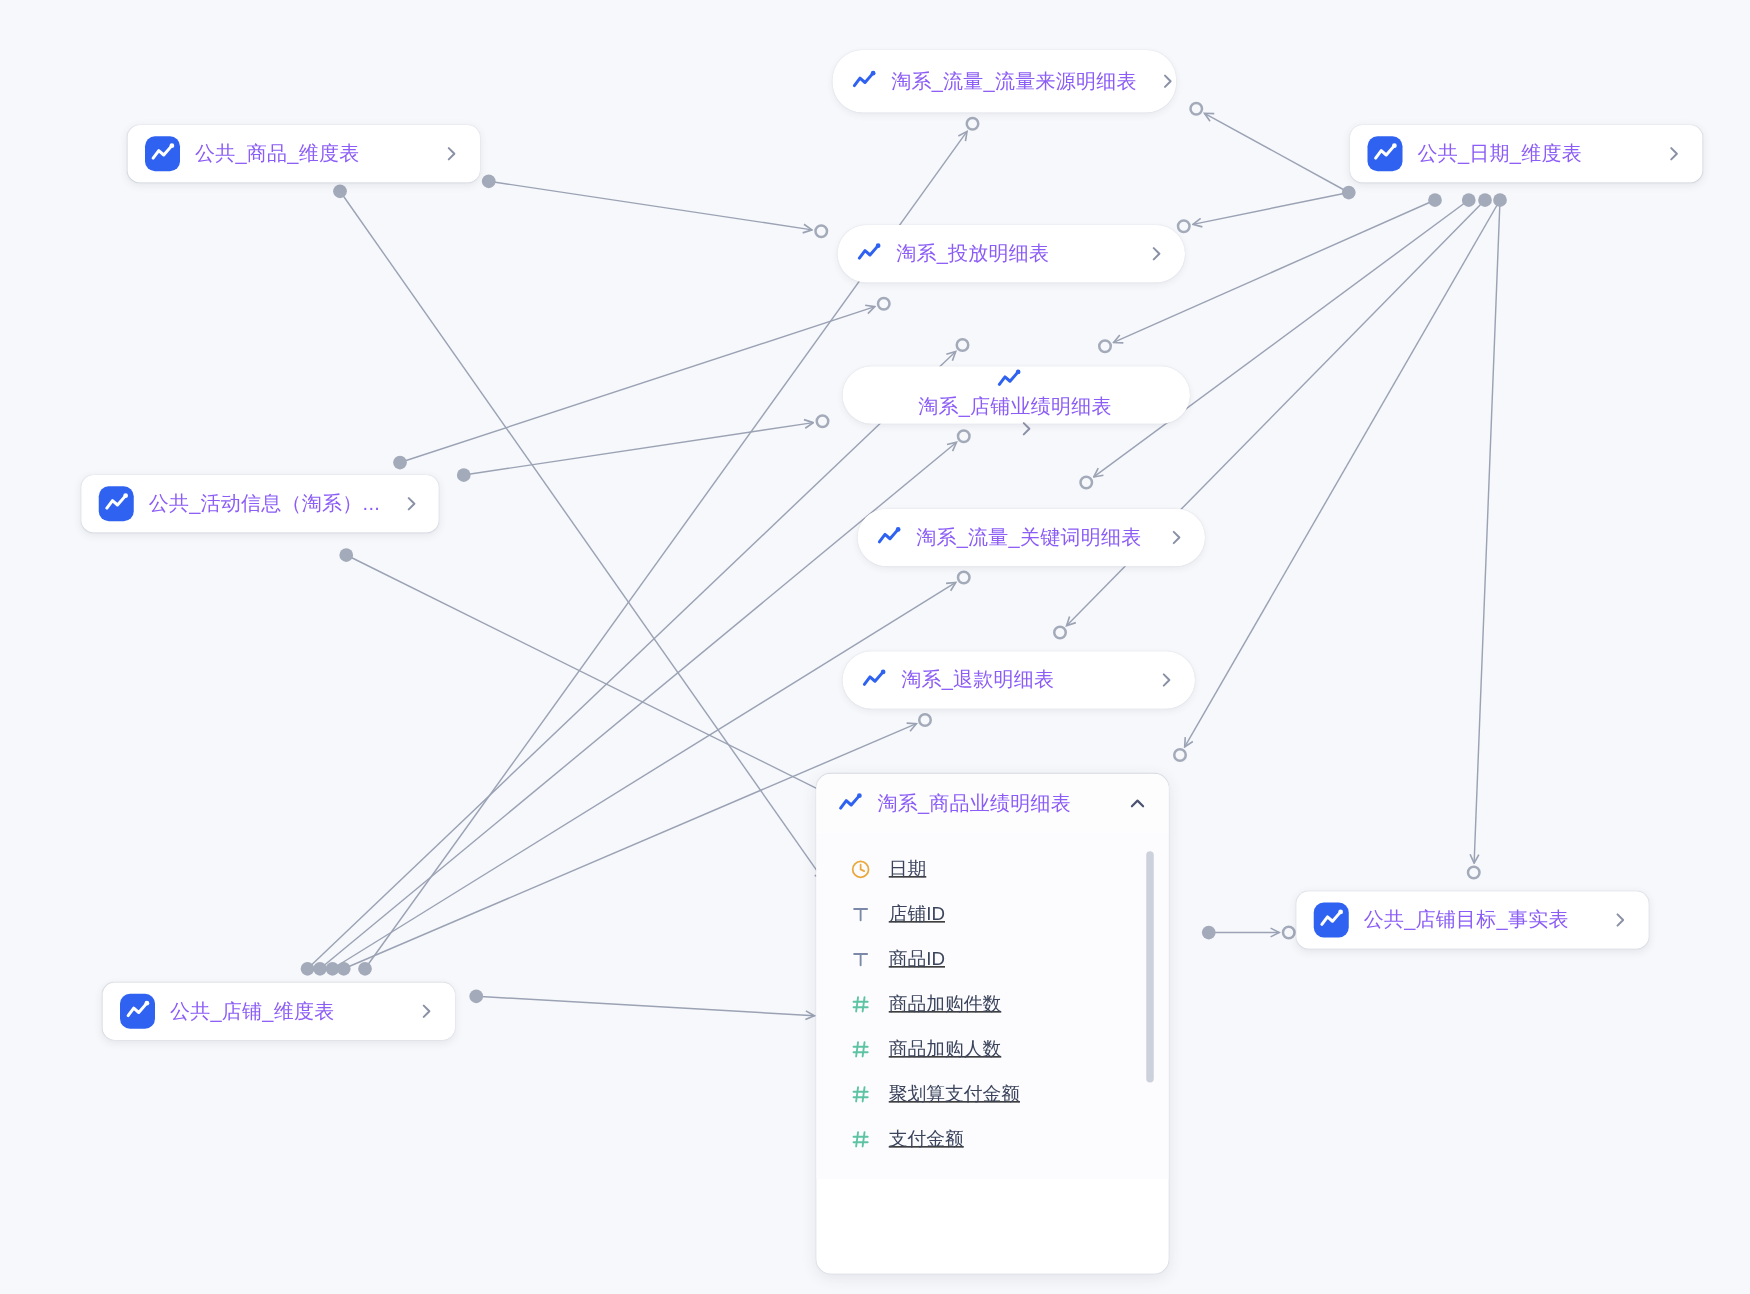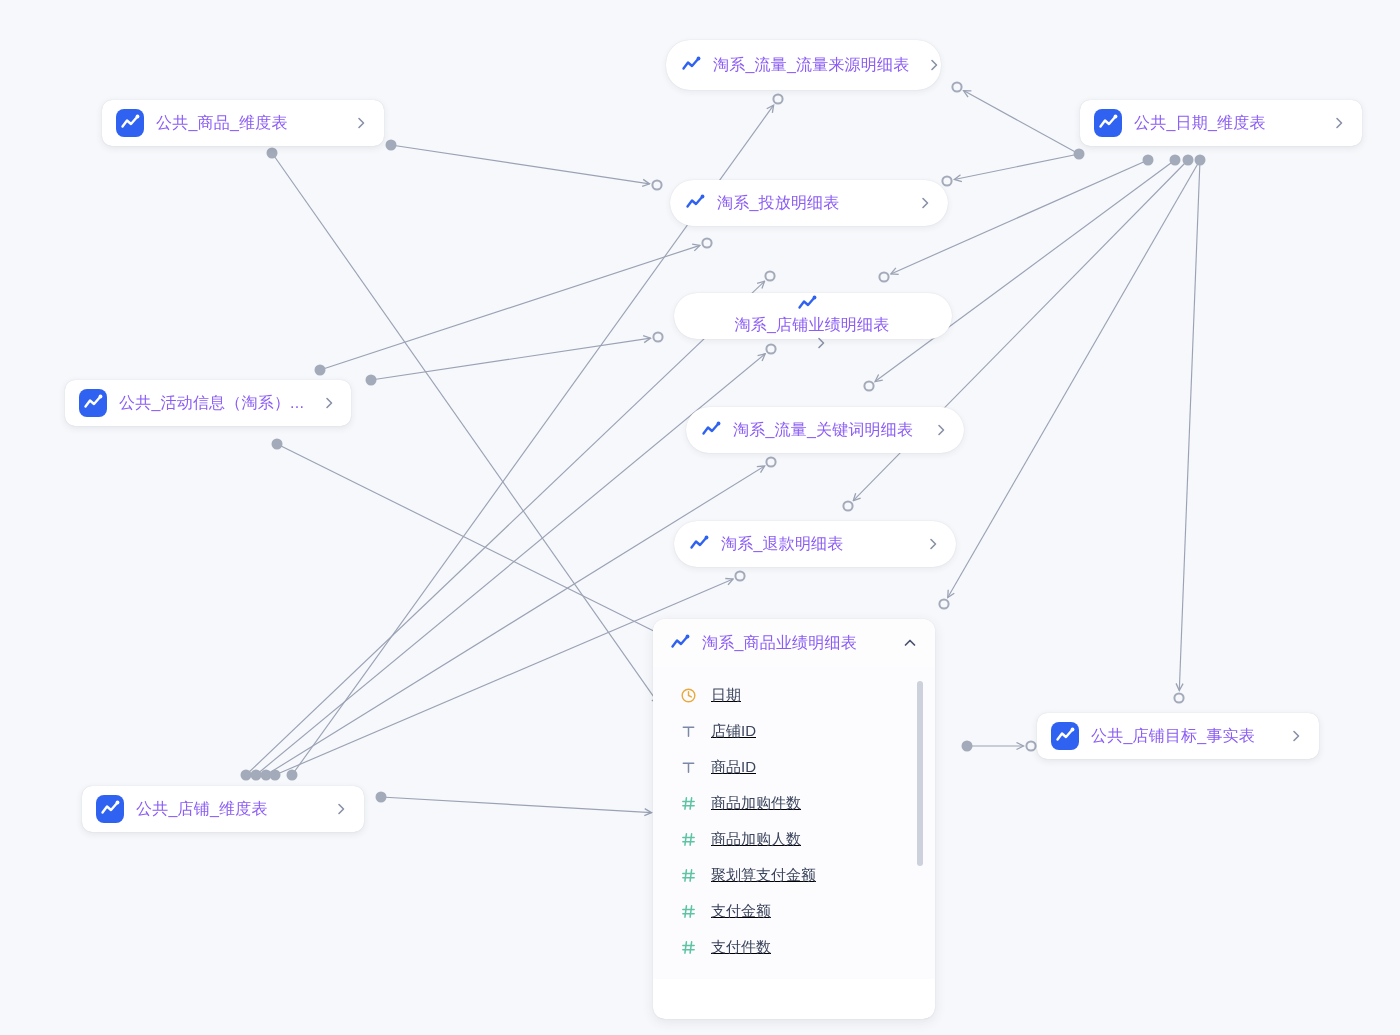--- a/index.html
+++ b/index.html
@@ -384,23 +384,15 @@
           <span>聚划算支付金额</span>
         </div>
         <div class="field-row">
           <span class="field-ico">
             <svg width="17" height="17" viewBox="0 0 18 18">
               <path d="M6.8,3 L5.2,15 M12.3,3 L10.7,15 M3,6.8 L15,6.8 M3,11.4 L15,11.4" fill="none" stroke="#5dc3a3" stroke-width="1.6" stroke-linecap="round"></path>
             </svg>
           </span>
           <span>支付金额</span>
         </div>
-        <div class="field-row">
-          <span class="field-ico">
-            <svg width="17" height="17" viewBox="0 0 18 18">
-              <path d="M6.8,3 L5.2,15 M12.3,3 L10.7,15 M3,6.8 L15,6.8 M3,11.4 L15,11.4" fill="none" stroke="#5dc3a3" stroke-width="1.6" stroke-linecap="round"></path>
-            </svg>
-          </span>
-          <span>支付件数</span>
-        </div>
       </div>
   </div>
 </div>
 
 </body></html>

